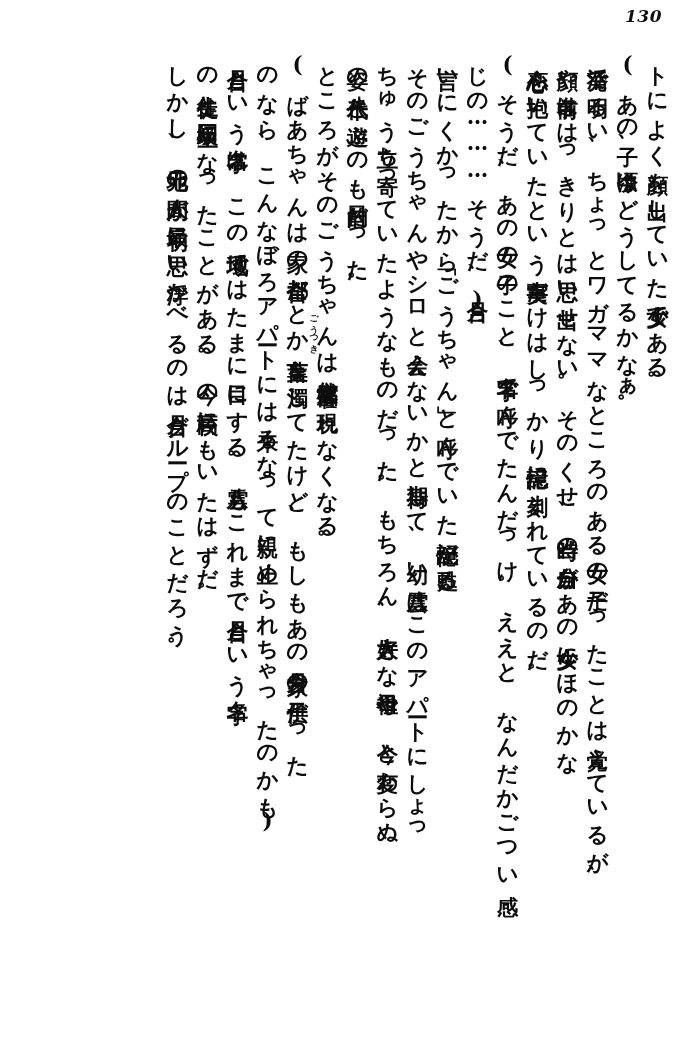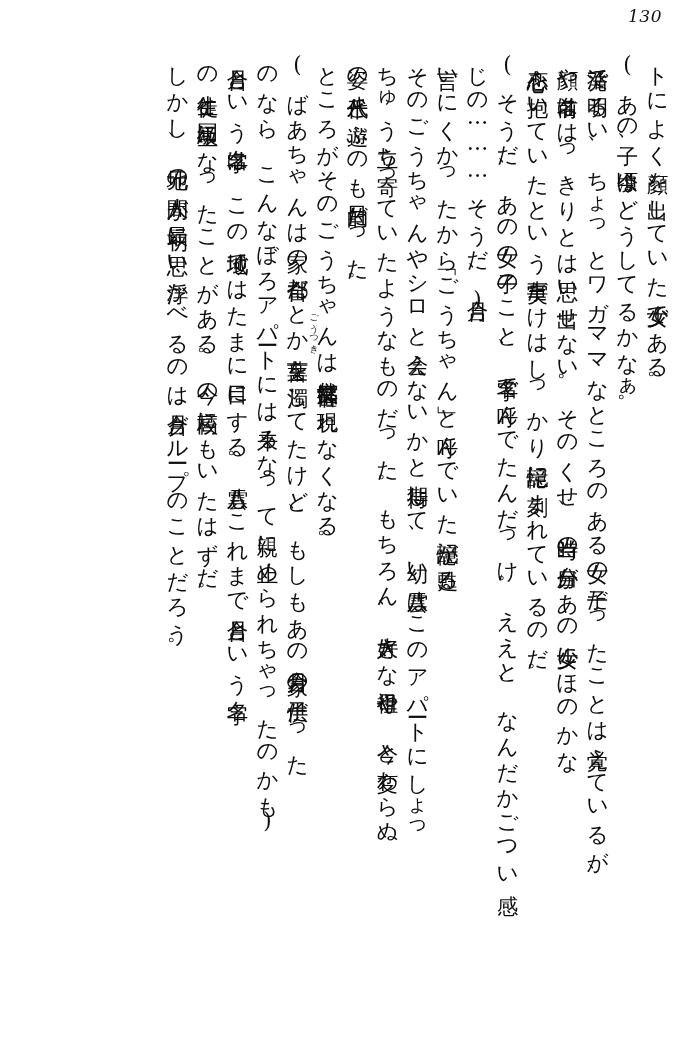--- a/index.html
+++ b/index.html
@@ -14,20 +14,21 @@
     color: #111111;
     position: relative;
     overflow: hidden;
   }
 
   .page {
     width: 690px;
     height: 780px;
     position: relative;
     box-sizing: border-box;
+    font-weight: bold;
   }
 
   .page-number {
     position: absolute;
     top: 6px;
     right: 28px;
     font-family: "DejaVu Serif", "Liberation Serif", serif;
     font-style: italic;
     font-size: 17px;
     color: #111;

